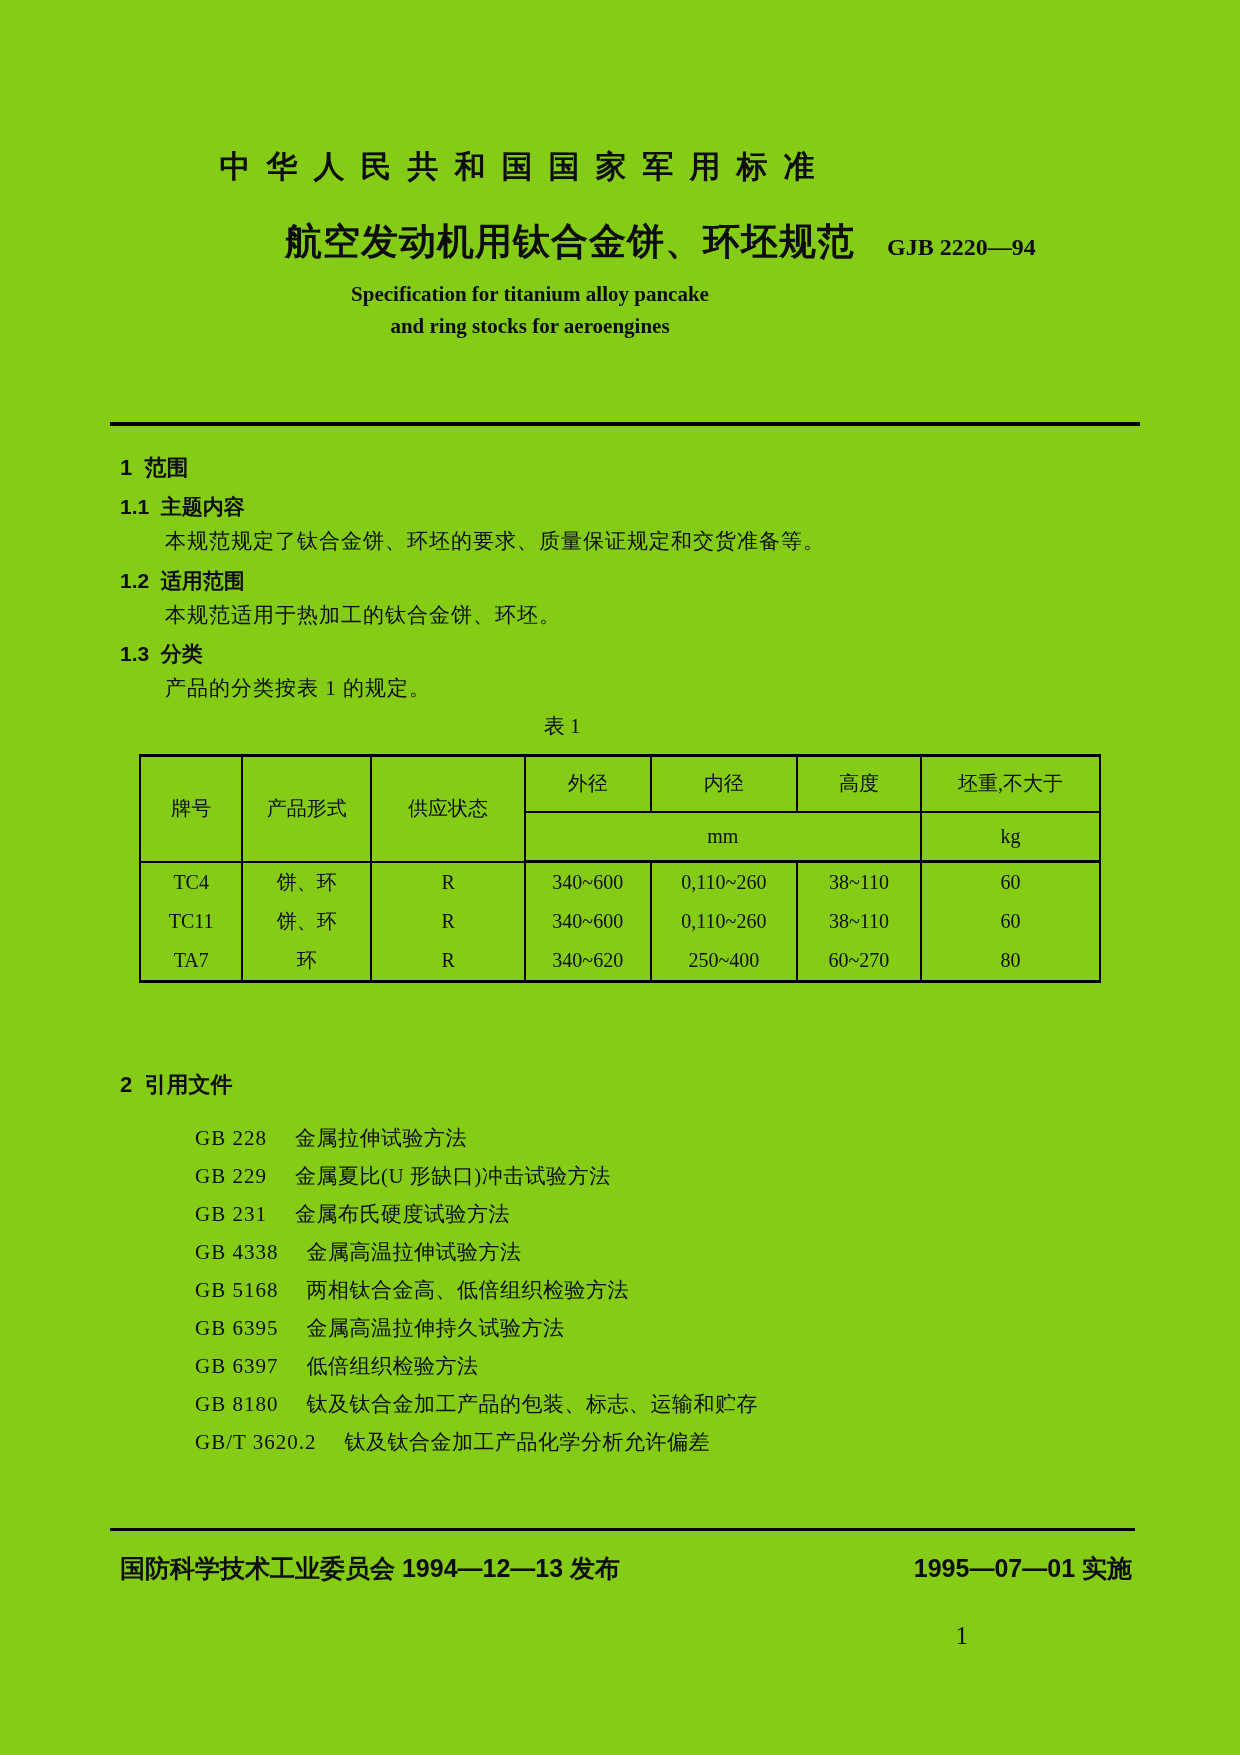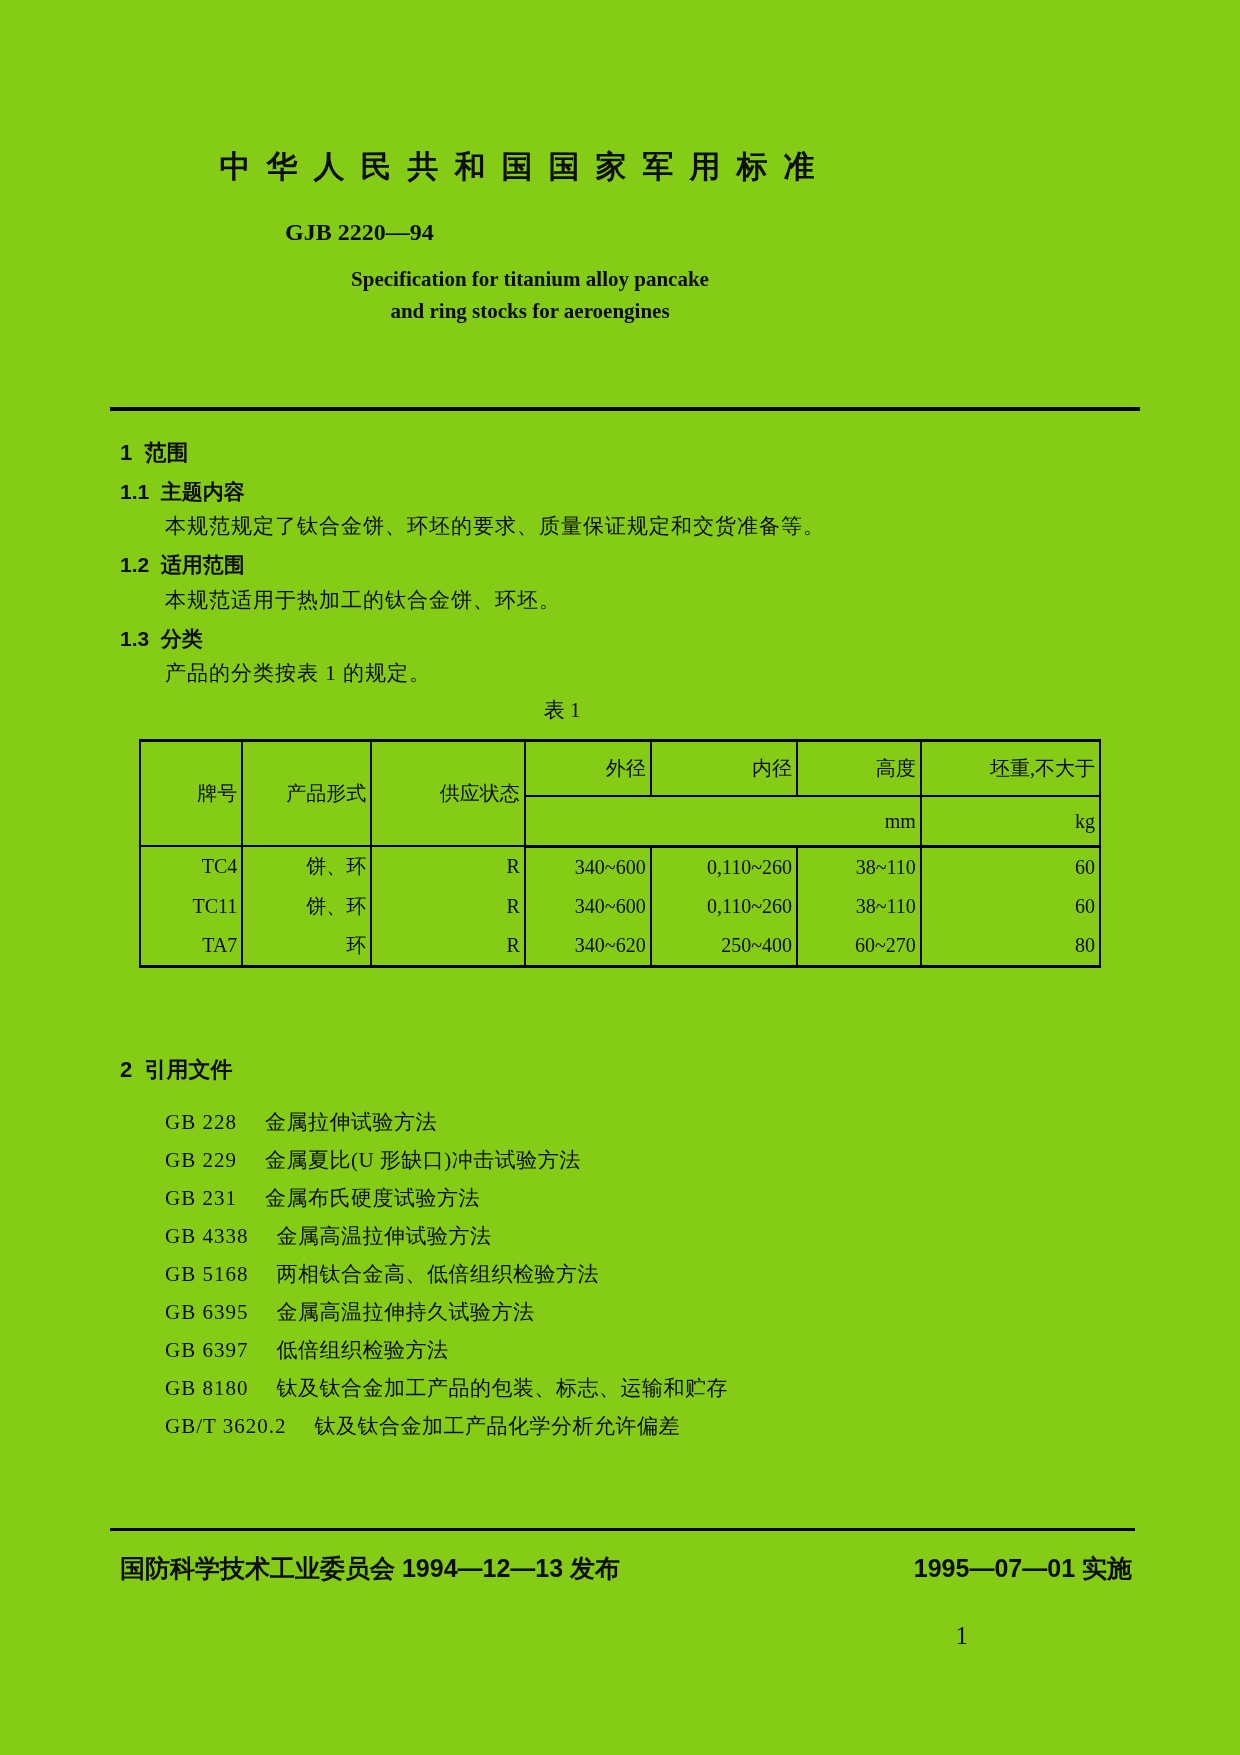--- a/index.html
+++ b/index.html
@@ -101,38 +101,39 @@
   }
   table.t1 {
     margin:14px auto 0 auto;
     border-collapse:collapse;
     table-layout:fixed;
     width:962px;
     font-size:20px;
   }
   table.t1 td {
     border:2px solid #000;
-    text-align:right;
+    text-align:center;
     vertical-align:middle;
     padding:2px 4px;
   }
   table.t1 .r-top td   { height:56px; border-top:3px solid #000; }
   table.t1 .r-unit td  { height:50px; border-bottom:3px solid #000; }
   table.t1 .r-data td  { height:40px; border-top:none; border-bottom:none; }
   table.t1 .r-data.last td { border-bottom:3px solid #000; }
   table.t1 .c1{width:100px}.t1 .c2{width:126px}.t1 .c3{width:150px}
   .t1 .c4{width:123px}.t1 .c5{width:143px}.t1 .c6{width:121px}.t1 .c7{width:175px}
 
   
   .refs { margin-top:20px; padding-left:45px; list-style:none; }
   .refs li {
     font-size:21px;
     line-height:38px;
     letter-spacing:0.5px;
     white-space:nowrap;
+    margin-left:30px;
   }
   .ref-code { display:inline-block; margin-right:28px; letter-spacing:1px; }
 
   
   .footer-rule {
     position:absolute; left:110px; right:105px; top:1528px;
     border:none; border-top:3px solid #000;
   }
   .footer-row {
     position:absolute; left:120px; right:108px; top:1552px;
@@ -150,20 +151,21 @@
 </style>
 </head>
 <body>
 
 <div class="page">
   <div class="content">
 
     <div class="std-class">中华人民共和国国家军用标准</div>
 
     <div class="title-row">
+      <span class="title-cn">航空发动机用钛合金饼、环坯规范</span>
       <span class="std-no">GJB 2220—94</span>
     </div>
 
     <div class="title-en">
       <div>Specification for titanium alloy pancake</div>
       <div>and ring stocks for aeroengines</div>
     </div>
 
     <hr class="head-rule">
 

